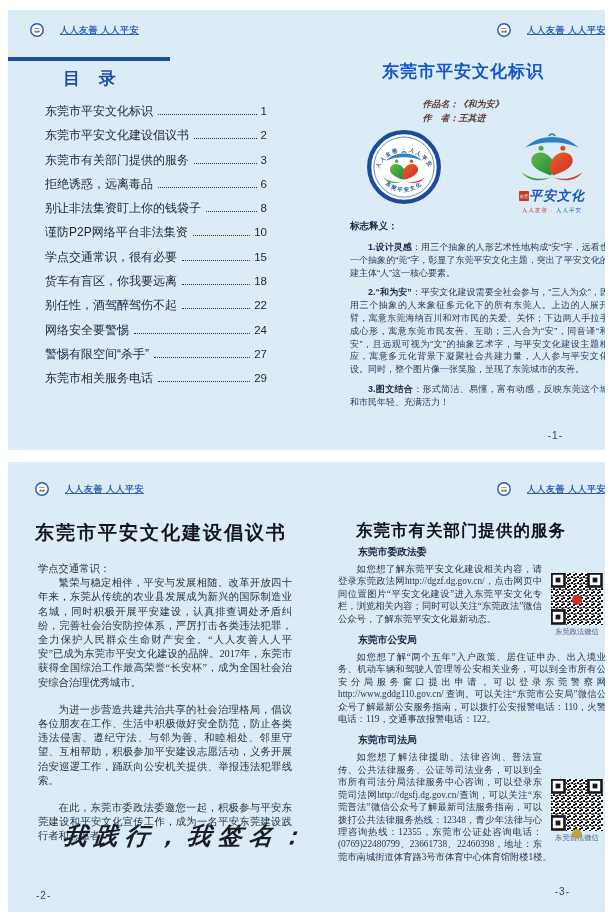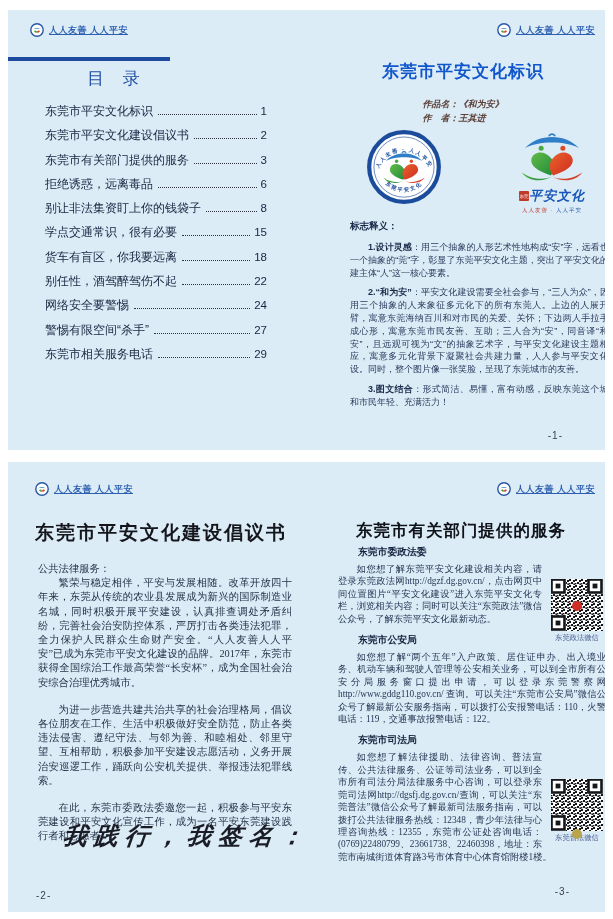--- a/index.html
+++ b/index.html
@@ -6,27 +6,27 @@
   body{
     width:613px;height:919px;background:#ffffff;position:relative;
     font-family:"Liberation Sans", sans-serif;
     -webkit-font-smoothing:antialiased;
   }
   .spread{position:absolute;left:8px;width:597px;background:#dbecf7;overflow:hidden;}
   #spread1{top:10px;height:440px;}
   #spread2{top:462px;height:450px;}
 
   
-  .page-header{position:absolute;display:flex;align-items:center;gap:5px;}
+  .page-header{position:absolute;display:flex;align-items:center;gap:16px;}
   .header-text{font-size:9px;font-weight:bold;color:#2d5fb0;text-decoration:underline;letter-spacing:.5px;white-space:nowrap;}
 
   
   .toc-bar{position:absolute;left:0;top:47px;width:162px;height:4px;background:#1d4c9f;}
   .toc-title{position:absolute;left:0;top:57px;width:170px;text-align:center;
-    font-size:17px;font-weight:normal;color:#1d4c9f;letter-spacing:7px;padding-left:24px;}
+    font-size:17px;font-weight:bold;color:#1d4c9f;letter-spacing:7px;}
   .toc-list{position:absolute;left:37px;top:93px;width:222px;}
   .toc-row{display:flex;align-items:baseline;height:24.3px;font-size:12px;color:#1b2440;font-weight:500;}
   .toc-row .t{white-space:nowrap;}
   .toc-row .dots{flex:1;border-bottom:1.6px dotted #30343c;margin:0 4px 3px 5px;min-width:10px;}
   .toc-row .num{font-size:11.5px;color:#1b2440;}
 
   
   .p1-title{position:absolute;left:312px;top:50px;width:286px;text-align:center;
     font-size:17px;font-weight:bold;color:#1157cb;letter-spacing:1px;}
   .p1-credits{position:absolute;left:320px;top:87px;width:270px;text-align:center;font-style:italic;}
@@ -59,21 +59,21 @@
 
   
   .p3-title{position:absolute;left:308px;top:58px;width:290px;text-align:center;
     font-family:"Liberation Serif",serif;font-size:16.5px;font-weight:bold;color:#101219;letter-spacing:1px;}
   .services{position:absolute;left:330px;top:84px;width:268px;
     font-family:"Liberation Serif",serif;font-size:9.3px;color:#273553;}
   .svc-head{font-family:"Liberation Sans",sans-serif;font-weight:bold;font-size:9.8px;
     color:#16233f;margin:0 0 4px 20px;}
   .svc-section{margin-bottom:9px;}
   .svc-body{line-height:12.4px;text-align:justify;text-indent:2em;}
-  .qr-box{float:right;width:58px;margin:16px 0 1px 6px;text-align:center;text-indent:0;position:relative;}
+  .qr-box{float:right;width:58px;margin:10px 0 1px 6px;text-align:center;text-indent:0;position:relative;}
   svg.qr{width:52px;height:52px;display:block;margin:0 auto;background:#fff;}
   .qr-dot{position:absolute;left:50%;top:22px;width:10px;height:10px;margin-left:-5px;border-radius:50%;}
   .qr-dot.red{background:#cf3128;}
   .qr-dot.olive{background:#b9a44c;}
   .qr-cap{font-family:"Liberation Sans",sans-serif;font-size:7.3px;color:#44598c;margin-top:3px;white-space:nowrap;}
 </style>
 </head>
 <body>
 
 <svg width="0" height="0" style="position:absolute" aria-hidden="true">
@@ -168,20 +168,25 @@
         <span class="t">拒绝诱惑，远离毒品</span>
         <span class="dots"></span>
         <span class="num">6</span>
       </div>
     <div class="toc-row">
         <span class="t">别让非法集资盯上你的钱袋子</span>
         <span class="dots"></span>
         <span class="num">8</span>
       </div>
     <div class="toc-row">
+        <span class="t">谨防P2P网络平台非法集资</span>
+        <span class="dots"></span>
+        <span class="num">10</span>
+      </div>
+    <div class="toc-row">
         <span class="t">学点交通常识，很有必要</span>
         <span class="dots"></span>
         <span class="num">15</span>
       </div>
     <div class="toc-row">
         <span class="t">货车有盲区，你我要远离</span>
         <span class="dots"></span>
         <span class="num">18</span>
       </div>
     <div class="toc-row">
@@ -267,21 +272,21 @@
   <div class="page-header" style="left:27px;top:20px;">
     <svg width="14" height="14" viewBox="0 0 14 14">
         <use href="#mini-badge"></use>
       </svg>
     <span class="header-text">人人友善 人人平安</span>
   </div>
 
   <div class="p2-title">东莞市平安文化建设倡议书</div>
 
   <div class="proposal-body">
-    <p class="salutation" style="margin:0;">公共法律服务：</p>
+    <p class="salutation" style="margin:0;">学点交通常识：</p>
     <p class="para">繁荣与稳定相伴，平安与发展相随。改革开放四十年来，东莞从传统的农业县发展成为新兴的国际制造业名城，同时积极开展平安建设，认真排查调处矛盾纠纷，完善社会治安防控体系，严厉打击各类违法犯罪，全力保护人民群众生命财产安全。“人人友善人人平安”已成为东莞市平安文化建设的品牌。2017年，东莞市获得全国综治工作最高荣誉“长安杯”，成为全国社会治安综合治理优秀城市。</p>
     <p class="para gap">为进一步营造共建共治共享的社会治理格局，倡议各位朋友在工作、生活中积极做好安全防范，防止各类违法侵害、遵纪守法、与邻为善、和睦相处、邻里守望、互相帮助，积极参加平安建设志愿活动，义务开展治安巡逻工作，踊跃向公安机关提供、举报违法犯罪线索。</p>
     <p class="para gap">在此，东莞市委政法委邀您一起，积极参与平安东莞建设和平安文化宣传工作，成为一名平安东莞建设践行者和志愿者。</p>
   </div>
 
   <div class="signature">我践行，我签名：</div>
   <div class="pagenum" style="left:28px;top:428px;">-2-</div>
 
   <div class="page-header" style="left:489px;top:20px;">
     <svg width="14" height="14" viewBox="0 0 14 14">

